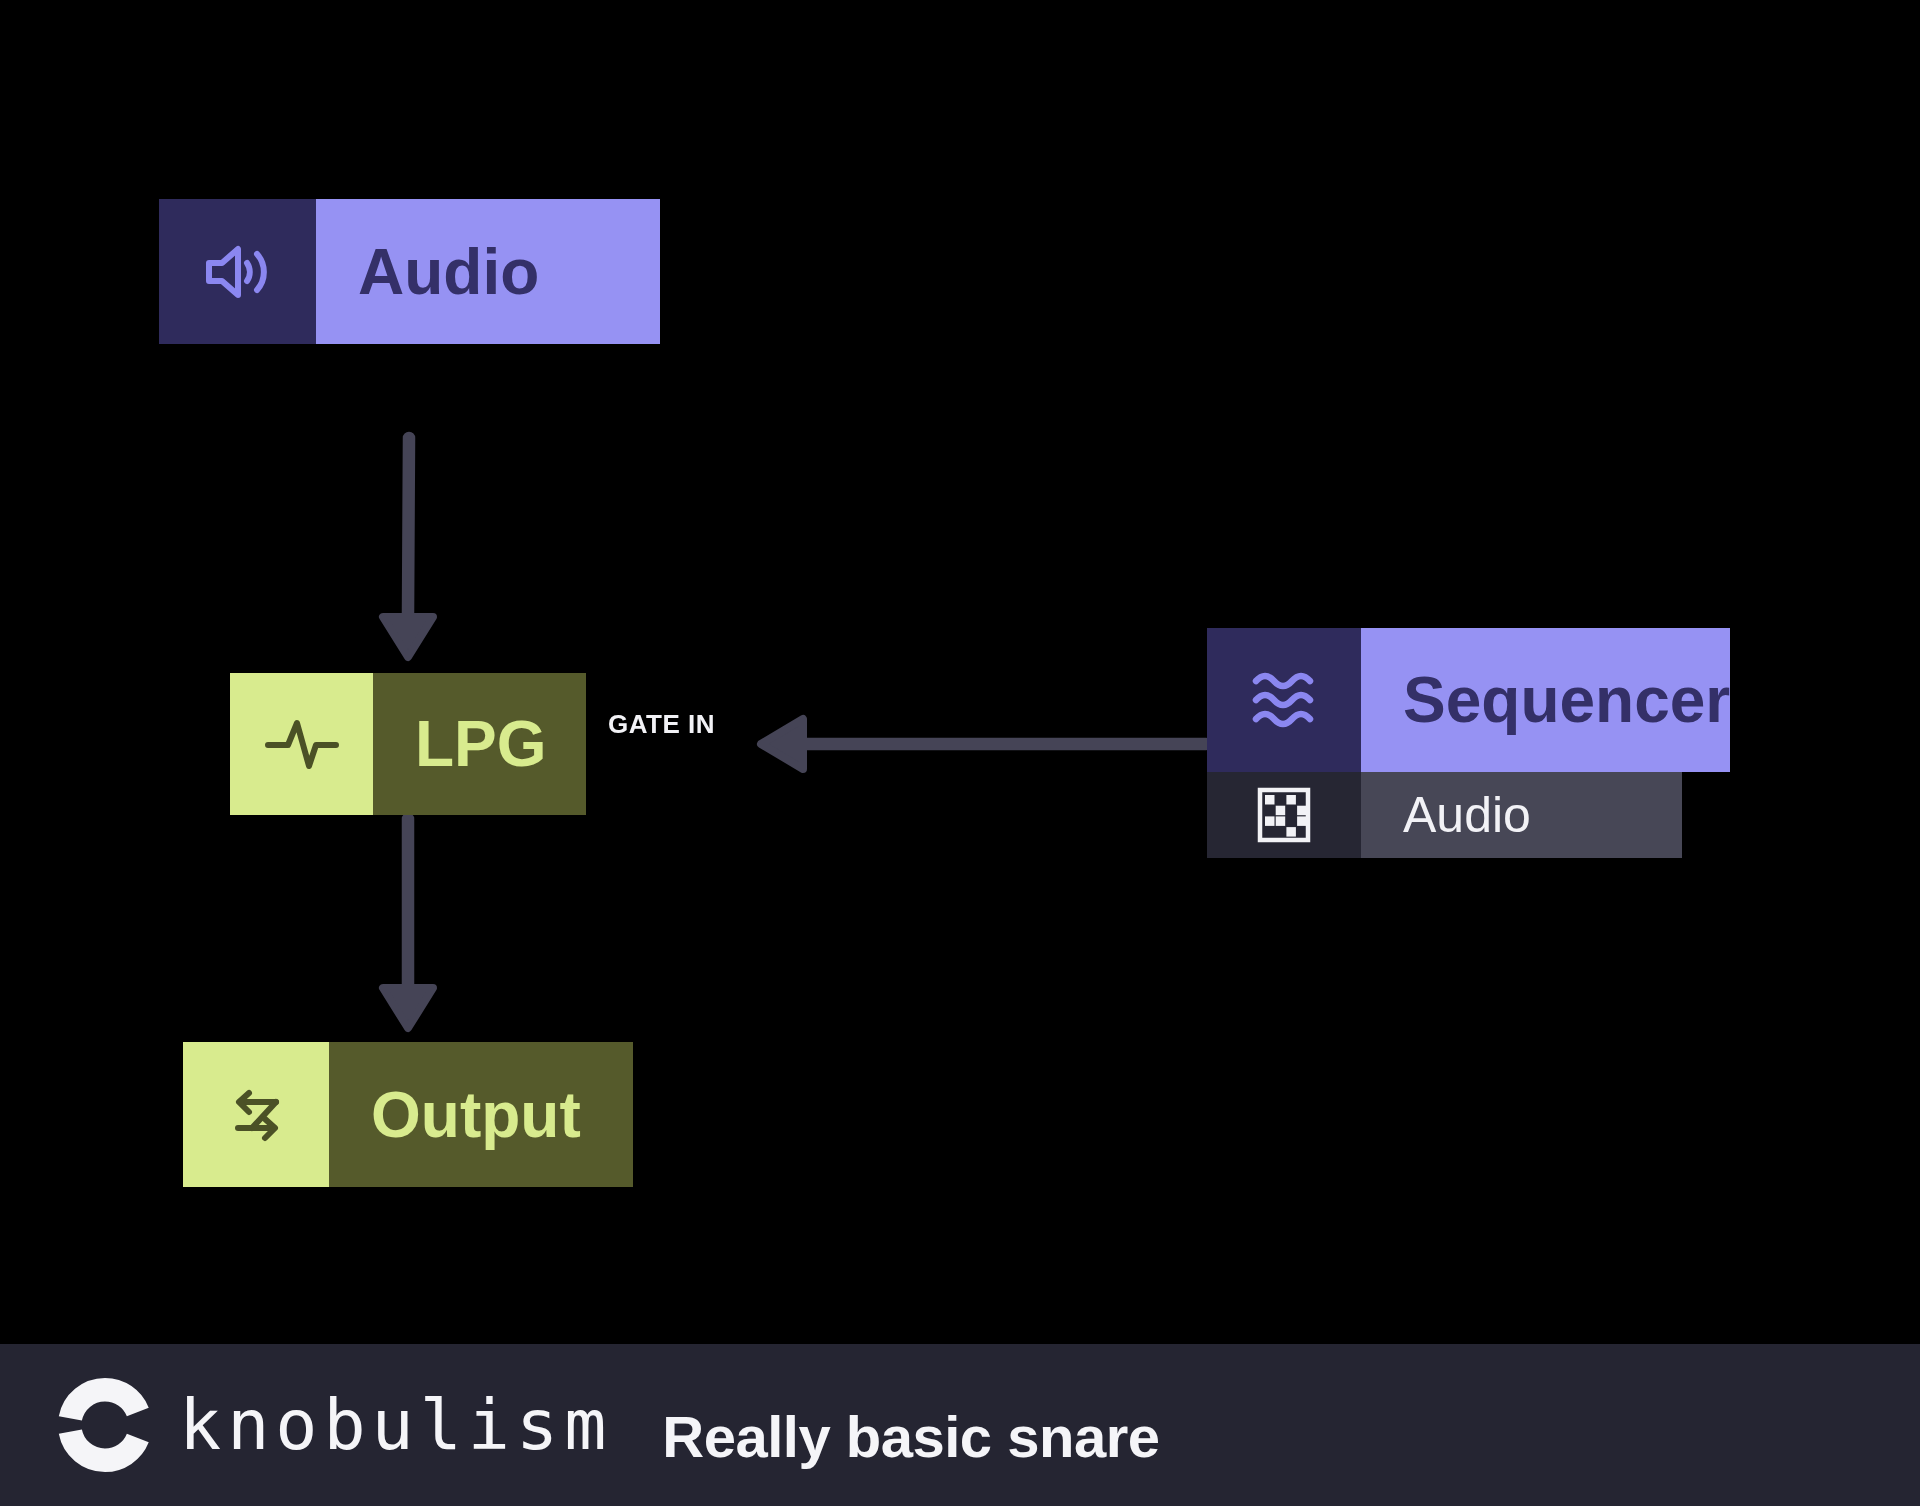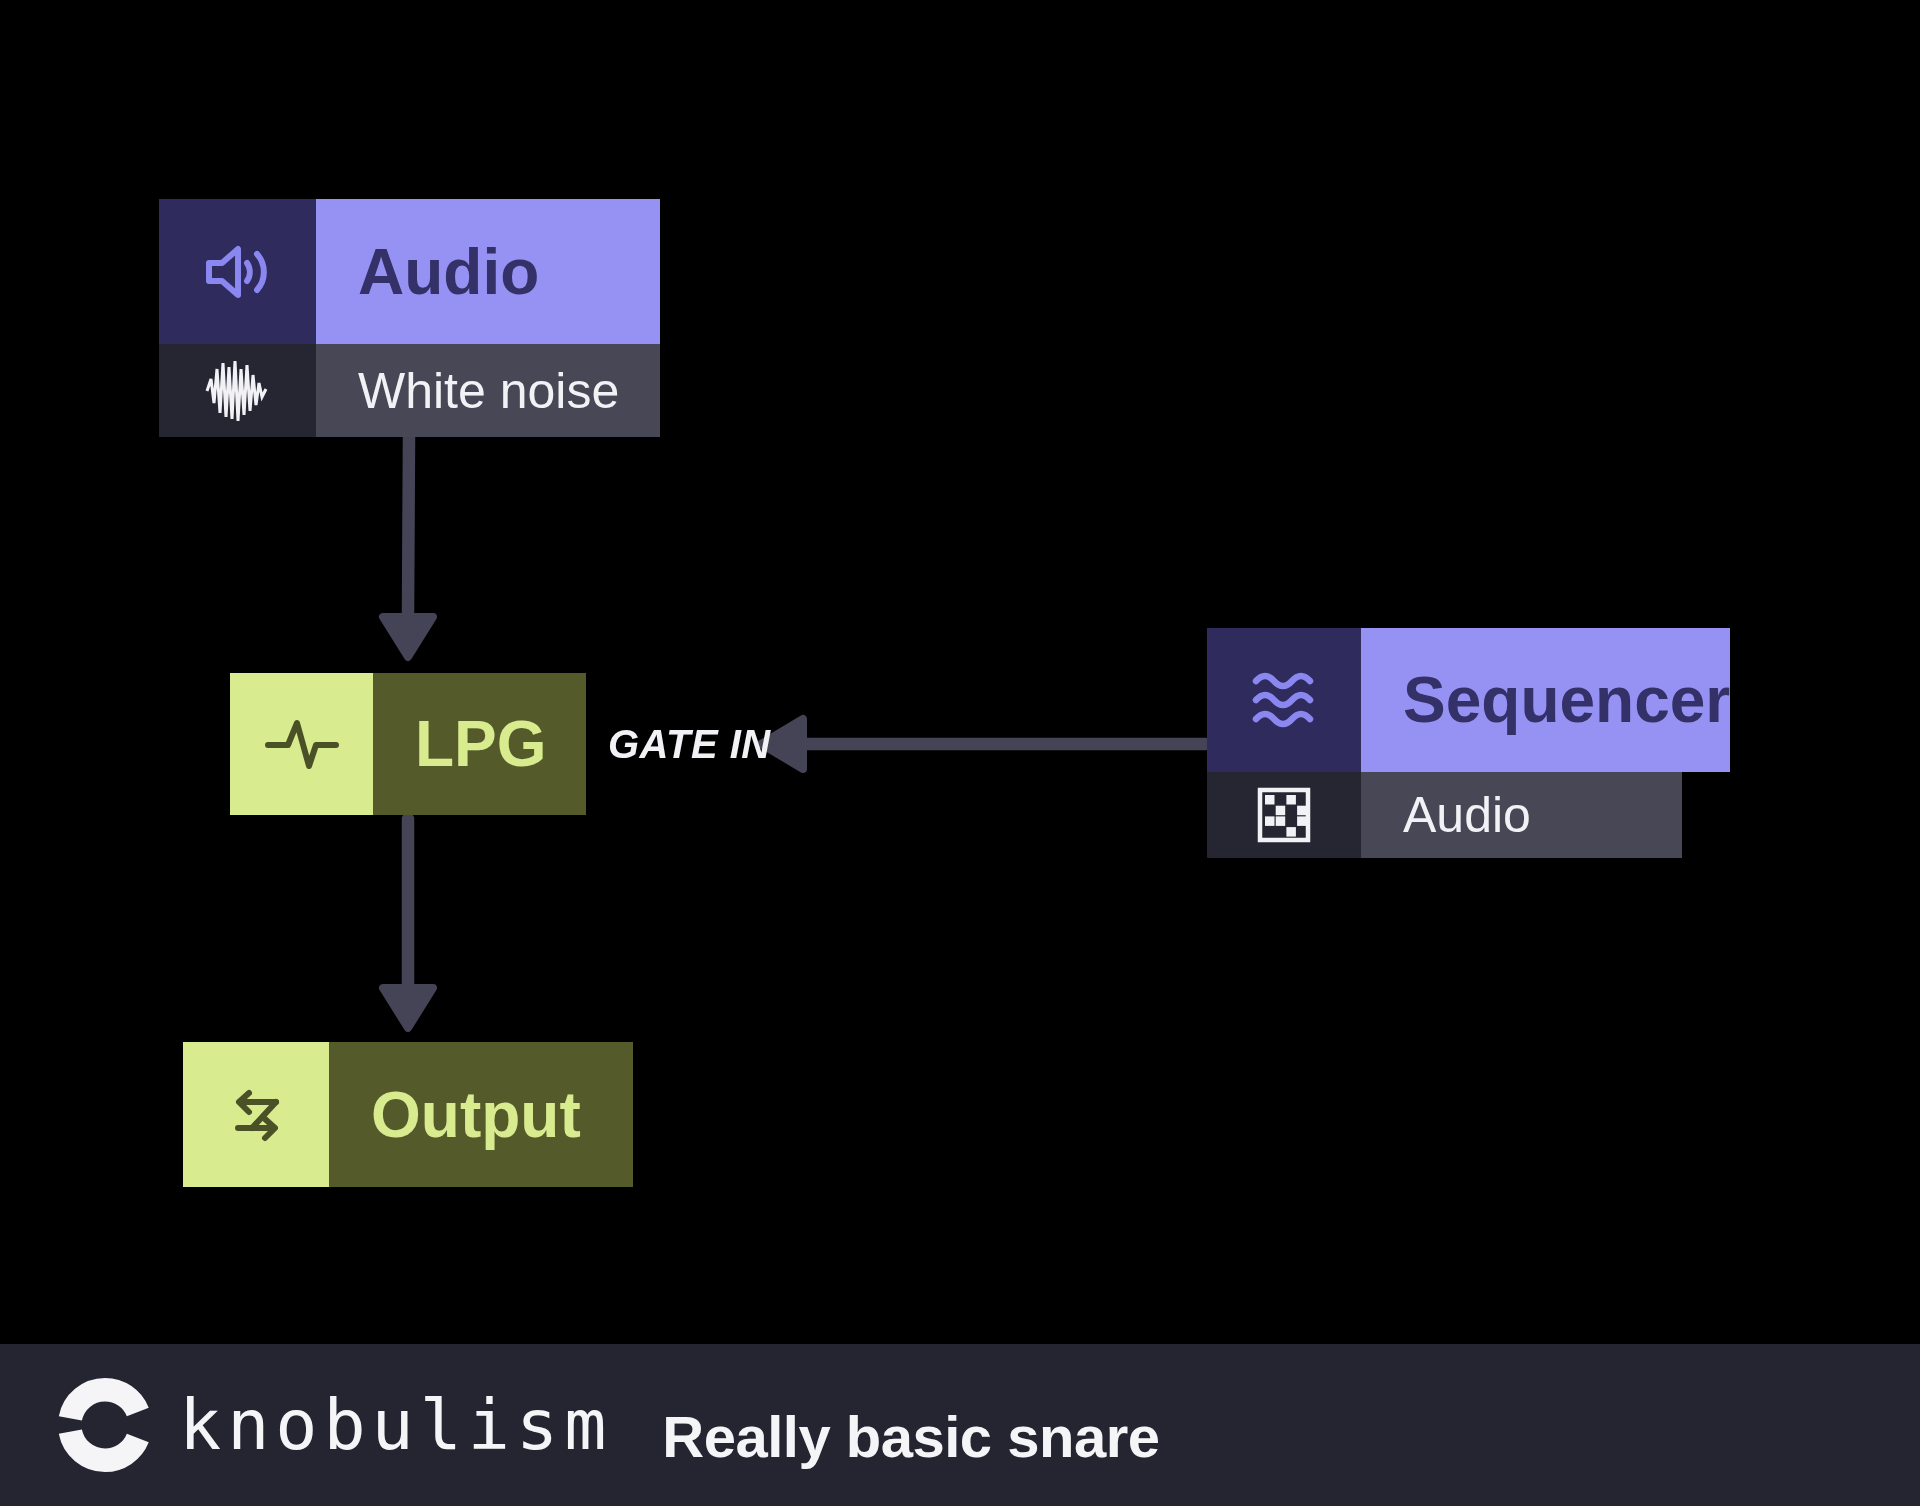--- a/index.html
+++ b/index.html
@@ -30,24 +30,23 @@
   .stroke-purple{stroke:var(--icon-purple);fill:none;stroke-linecap:round;stroke-linejoin:round;}
   .stroke-olive{stroke:var(--icon-olive);fill:none;stroke-linecap:round;stroke-linejoin:round;}
   .stroke-white{stroke:var(--light-text);fill:none;}
   .fill-white{fill:var(--light-text);}
   
   .arrows{position:absolute;left:0;top:0;pointer-events:none;}
   .arrow-shaft{stroke:var(--arrow);stroke-width:12.5;fill:none;stroke-linecap:round;}
   .arrow-head{fill:var(--arrow);stroke:var(--arrow);stroke-width:8;stroke-linejoin:round;}
   
   .gate-in-label{
-    position:absolute;left:608px;top:744px;transform:translateY(-50%);
-    font-weight:600;font-size:40px;color:var(--light-text);letter-spacing:0.5px;
+    position:absolute;left:608px;top:724px;transform:translateY(-50%);
+    font-weight:600;font-size:26px;color:var(--light-text);letter-spacing:0.5px;
     white-space:nowrap;
-    font-style:italic;
   }
   
   .footer{
     position:absolute;left:0;bottom:0;width:100%;height:162px;
     background:var(--footer-bg);
     display:flex;align-items:center;
     box-sizing:border-box;padding-left:56px;
   }
   .brand-logo{width:98px;height:98px;flex:0 0 auto;margin-right:25px;}
   .brand-ring{stroke:var(--footer-text);fill:none;}
@@ -86,30 +85,20 @@
     <div class="node-row" style="height:145px;">
       <div class="icon-cell bg-purple-dark" style="width:157px;">
         <svg width="72" height="68" viewBox="0 0 72 68">
           <path class="stroke-purple" stroke-width="6" d="M 7,25 H 20 L 36,11 V 57 L 20,43 H 7 Z"></path>
           <path class="stroke-purple" stroke-width="6" d="M 45,25 a 16,16 0 0 1 0,18"></path>
           <path class="stroke-purple" stroke-width="6" d="M 55,16 a 27,27 0 0 1 0,36"></path>
         </svg>
       </div>
       <div class="label-cell bg-purple">
         <span class="title title-purple">Audio</span>
-      </div>
-    </div>
-    <div class="node-row" style="height:93px;">
-      <div class="icon-cell bg-gray-dark" style="width:157px;">
-        <svg width="66" height="70" viewBox="0 0 66 70">
-          <polyline class="stroke-white" stroke-width="3" stroke-linejoin="miter" points="2,35 6,23 9,47 12,13 15,57 18,7 21,61 24,11 27,63 30,5 33,65 36,13 39,59 42,9 45,55 48,19 51,49 54,27 57,41 61,33"></polyline>
-        </svg>
-      </div>
-      <div class="label-cell bg-gray">
-        <span class="sub-label">White noise</span>
       </div>
     </div>
   </div>
 
   <div class="node" style="left:230px;top:673px;width:356px;">
     <div class="node-row" style="height:142px;">
       <div class="icon-cell bg-lime" style="width:143px;">
         <svg width="76" height="64" viewBox="0 0 76 64">
           <path class="stroke-olive" stroke-width="6" d="M 4,33 H 24 L 33,11 L 45,54 L 52,33 H 72"></path>
         </svg>

